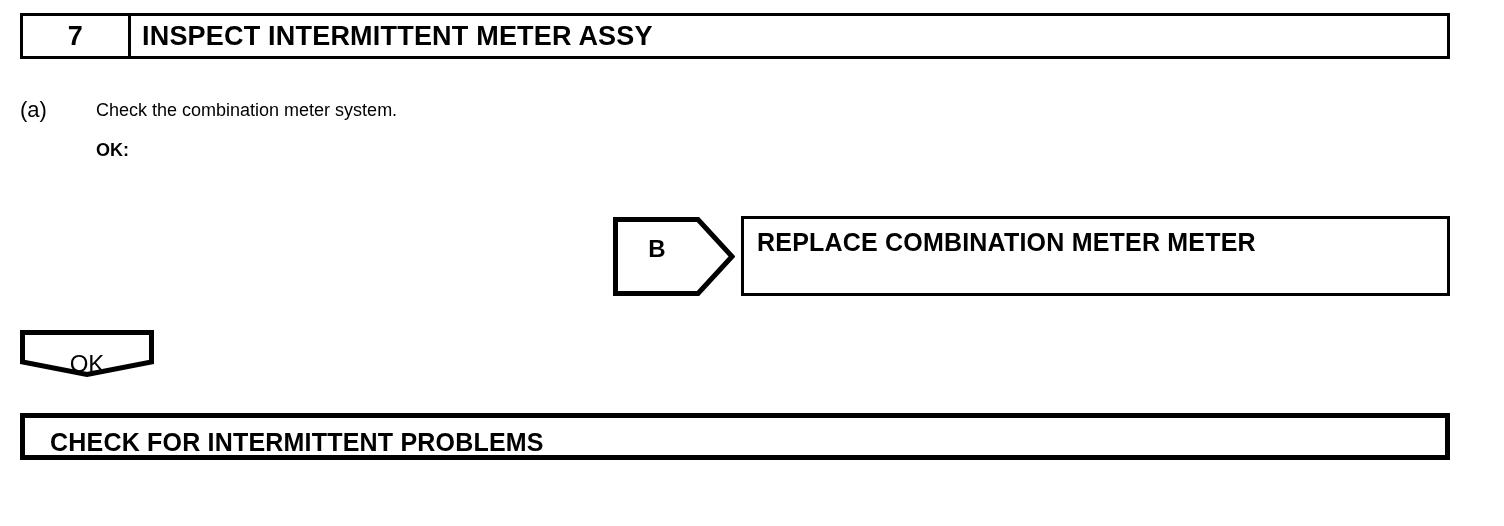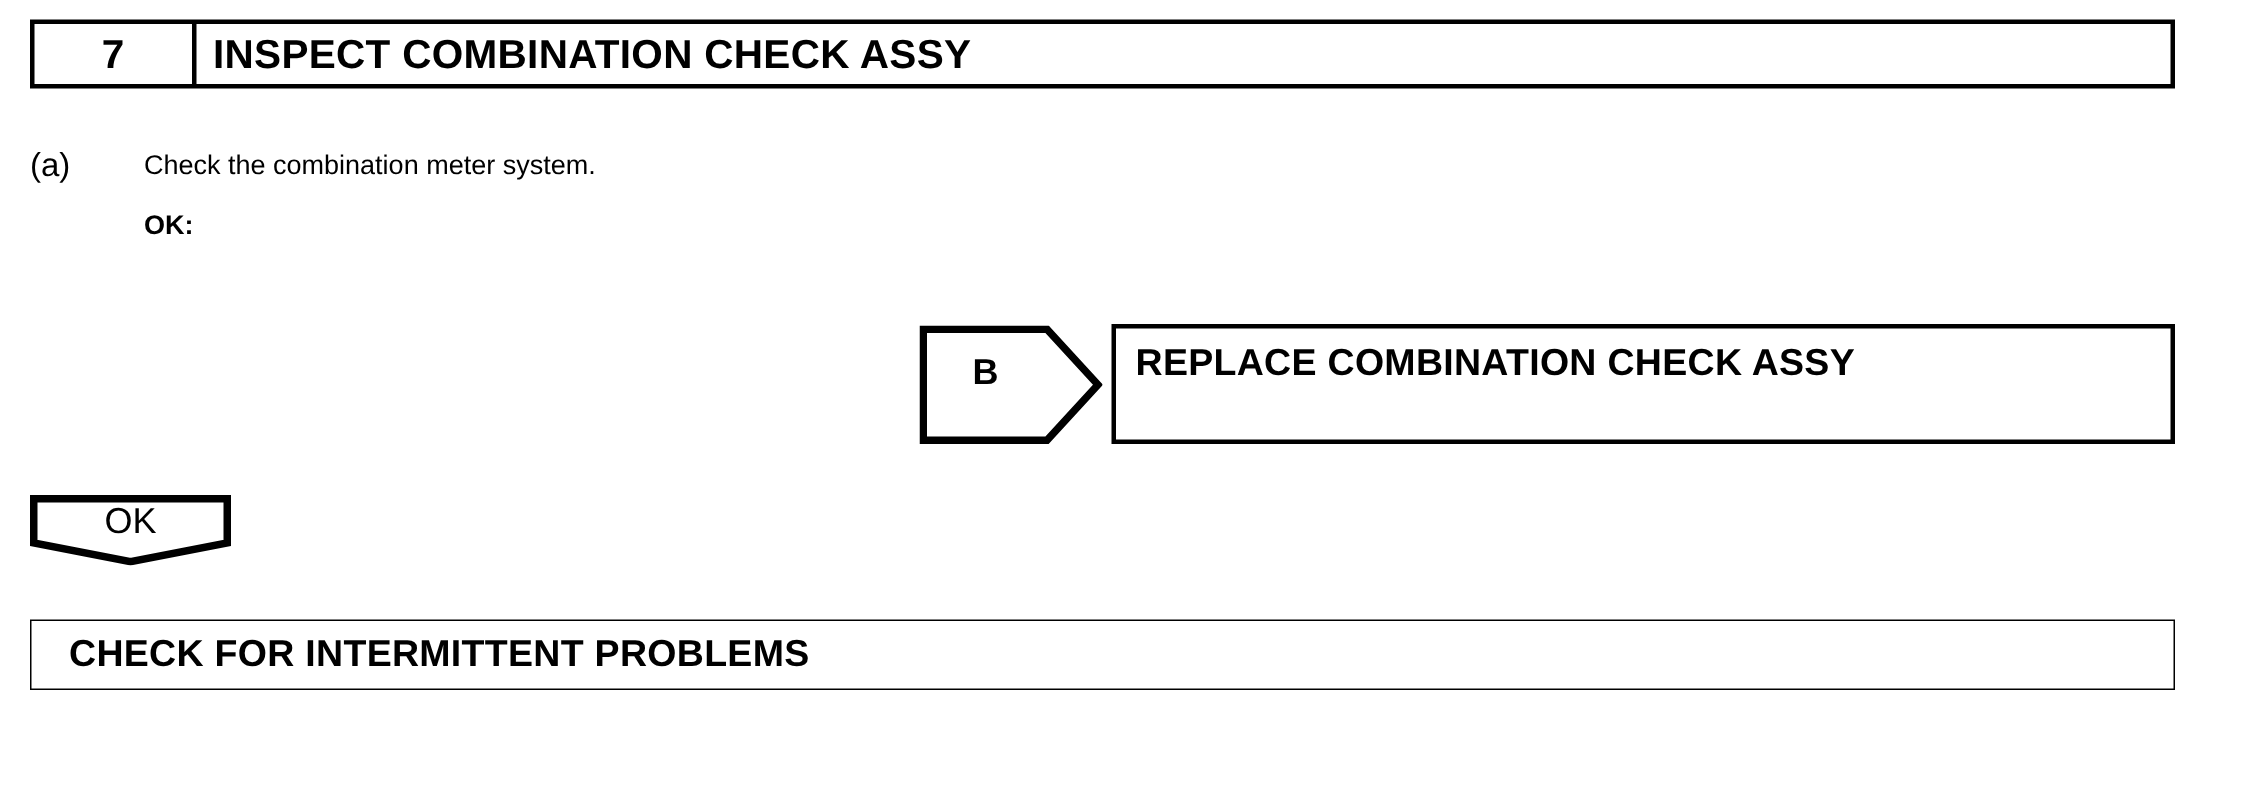--- a/index.html
+++ b/index.html
@@ -155,60 +155,60 @@
     left: 0;
     top: 0;
     display: block;
   }
   .ok-tab .ok-label {
     position: absolute;
     left: 0;
     top: 0;
     width: 134px;
     text-align: center;
-    padding-top: 6px;
+    padding-top: 22px;
     box-sizing: border-box;
     font-size: 24px;
     font-weight: normal;
     line-height: 1;
   }
 
   
   .final-box {
     position: absolute;
     left: 20px;
     top: 413px;
     width: 1430px;
     height: 47px;
-    border: 1px solid #000000;
+    border: 5px solid #000000;
     box-sizing: border-box;
     background: #fff;
     display: flex;
-    align-items: center;
+    align-items: flex-end;
   }
   .final-box .final-label {
     padding-left: 25px;
     font-size: 25px;
     font-weight: bold;
     line-height: 1;
     white-space: nowrap;
     letter-spacing: 0.2px;
   }
 </style>
 </head>
 <body>
 
 <div id="page">
 
   <div class="step-header">
     <div class="step-number-cell">
       <span class="num">7</span>
     </div>
     <div class="step-title-cell">
-      <span class="title">INSPECT COMBINATION CHECK ASSY</span>
+      <span class="title">INSPECT INTERMITTENT METER ASSY</span>
     </div>
   </div>
 
   <div class="instruction">
     <div class="instr-row">
       <div class="instr-marker">(a)</div>
       <div class="instr-lines">
         <div class="instr-line normal">Check the combination meter system.</div>
         <div class="instr-line bold">OK:</div>
       </div>
@@ -216,21 +216,21 @@
   </div>
 
   <div class="branch-arrow">
     <svg width="122" height="79" viewBox="0 0 122 79">
       <polygon points="2.5,2.5 85,2.5 119,39.5 85,76.5 2.5,76.5" fill="#ffffff" stroke="#000000" stroke-width="5" stroke-linejoin="miter"></polygon>
     </svg>
     <span class="branch-label">B</span>
   </div>
 
   <div class="action-box">
-    <span class="action-label">REPLACE COMBINATION CHECK ASSY</span>
+    <span class="action-label">REPLACE COMBINATION METER METER</span>
   </div>
 
   <div class="ok-tab">
     <svg width="134" height="47" viewBox="0 0 134 47">
       <polygon points="2.5,2.5 131.5,2.5 131.5,32 67,44.5 2.5,32" fill="#ffffff" stroke="#000000" stroke-width="5" stroke-linejoin="miter"></polygon>
     </svg>
     <span class="ok-label">OK</span>
   </div>
 
   <div class="final-box">

